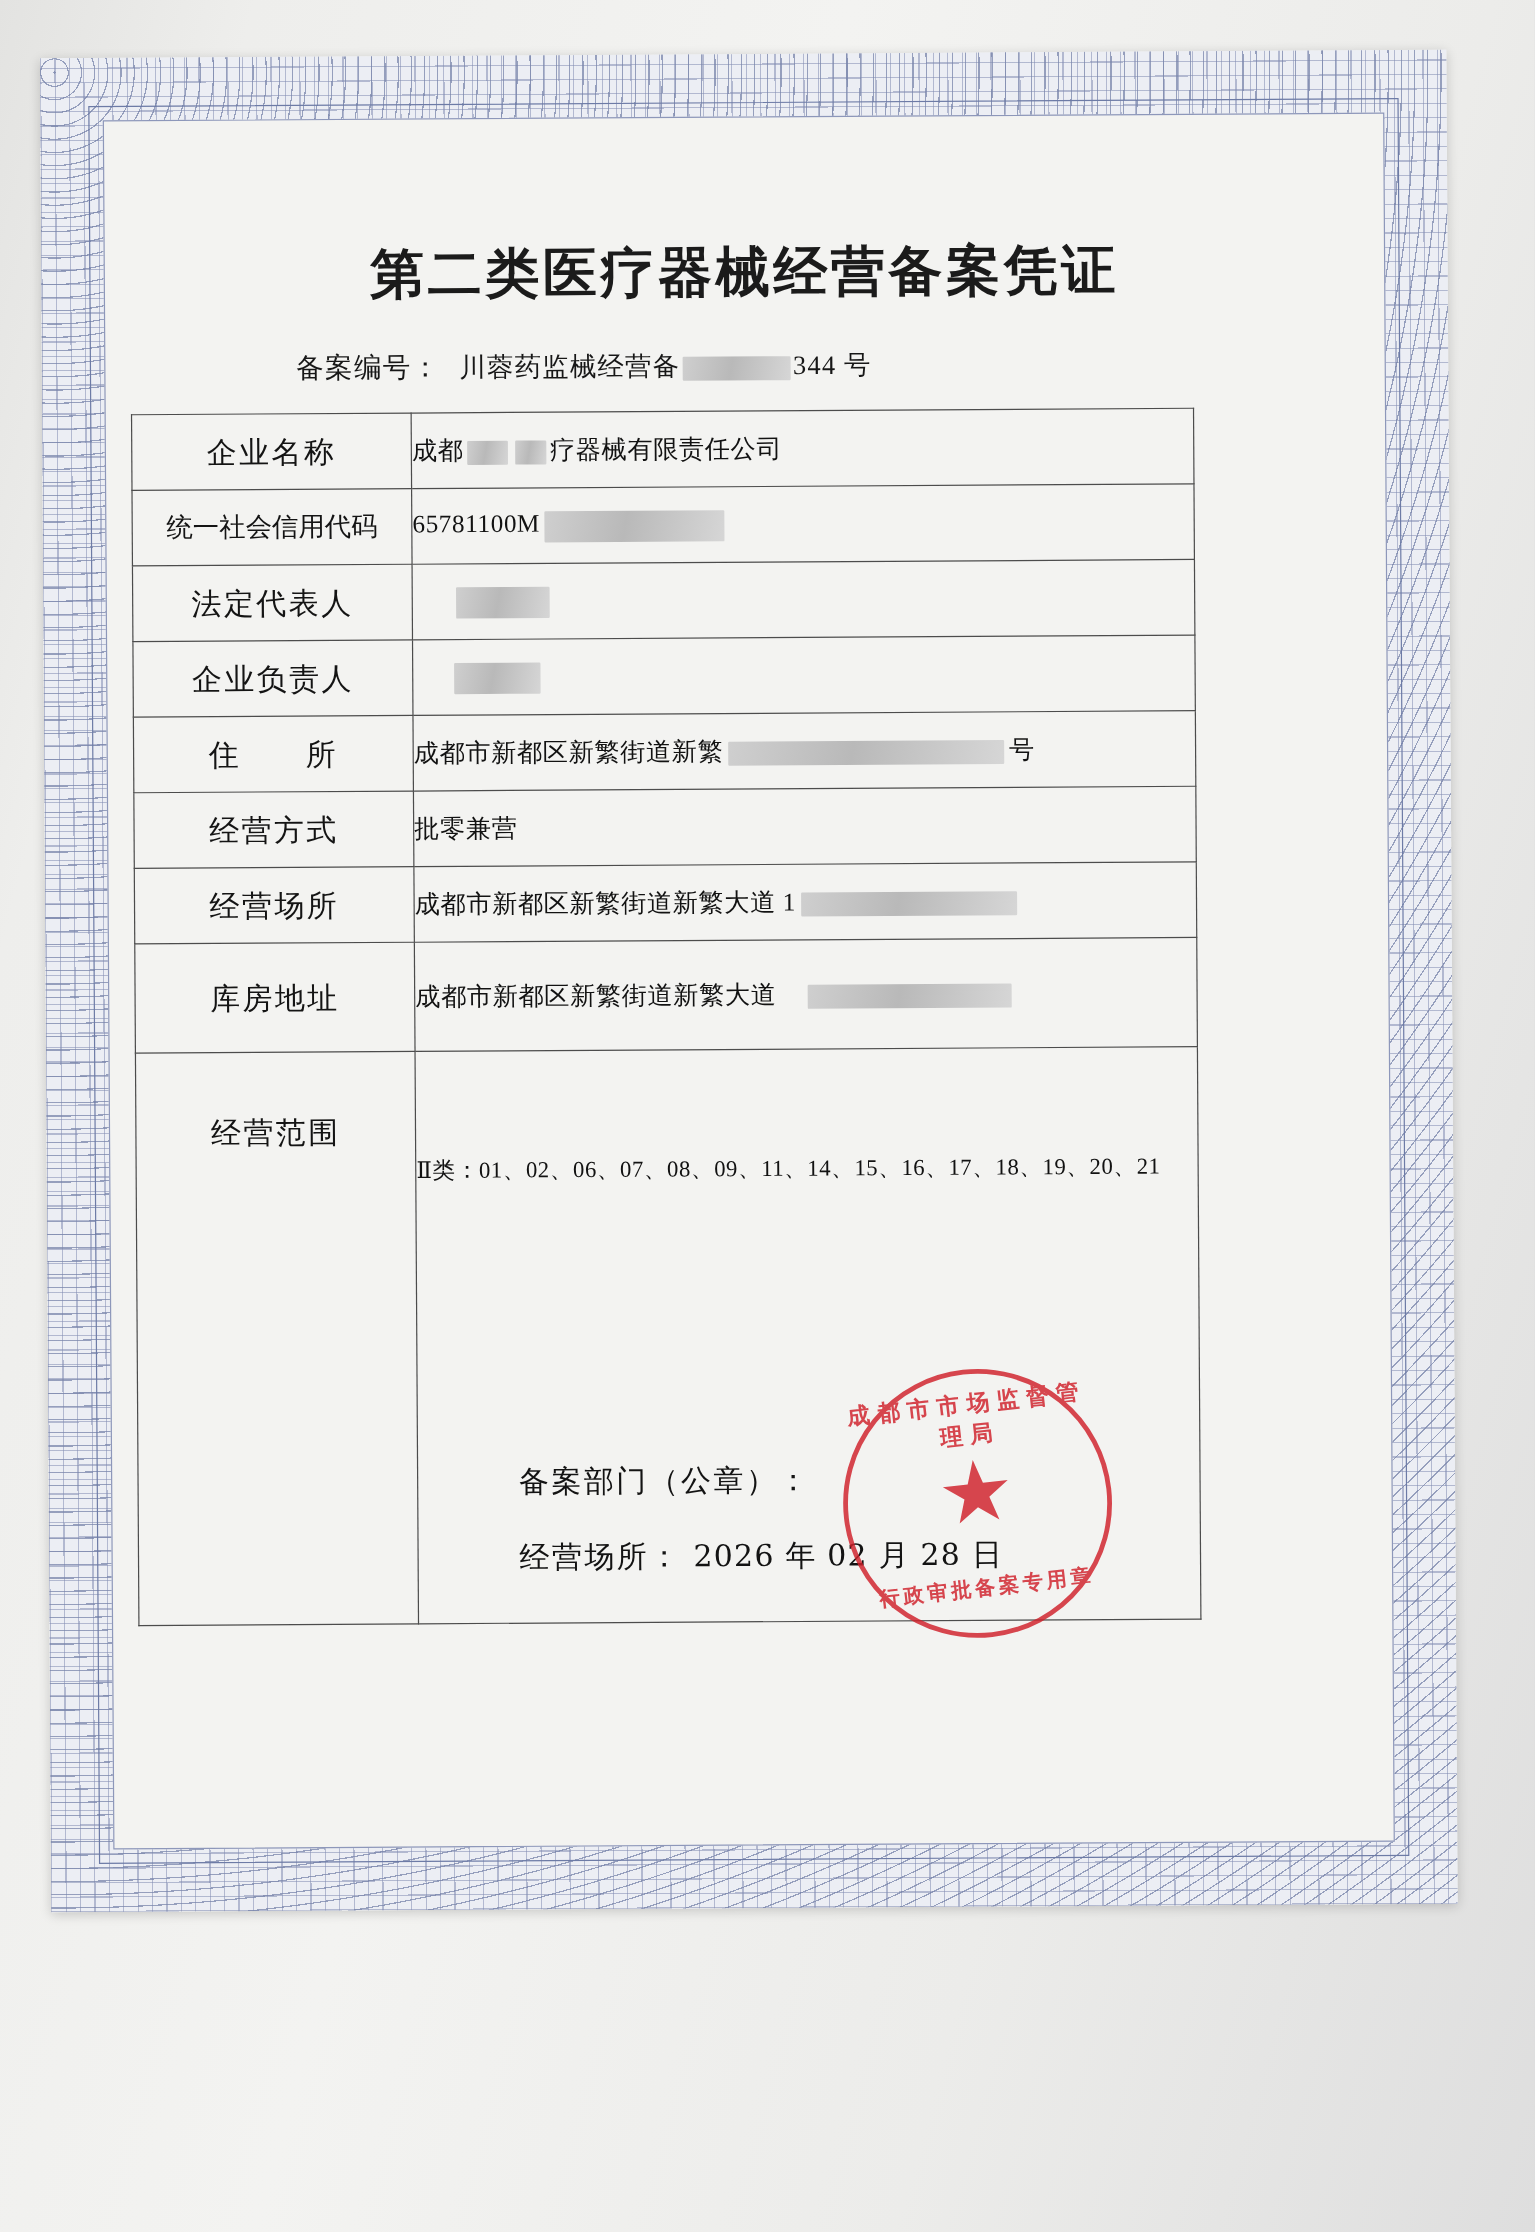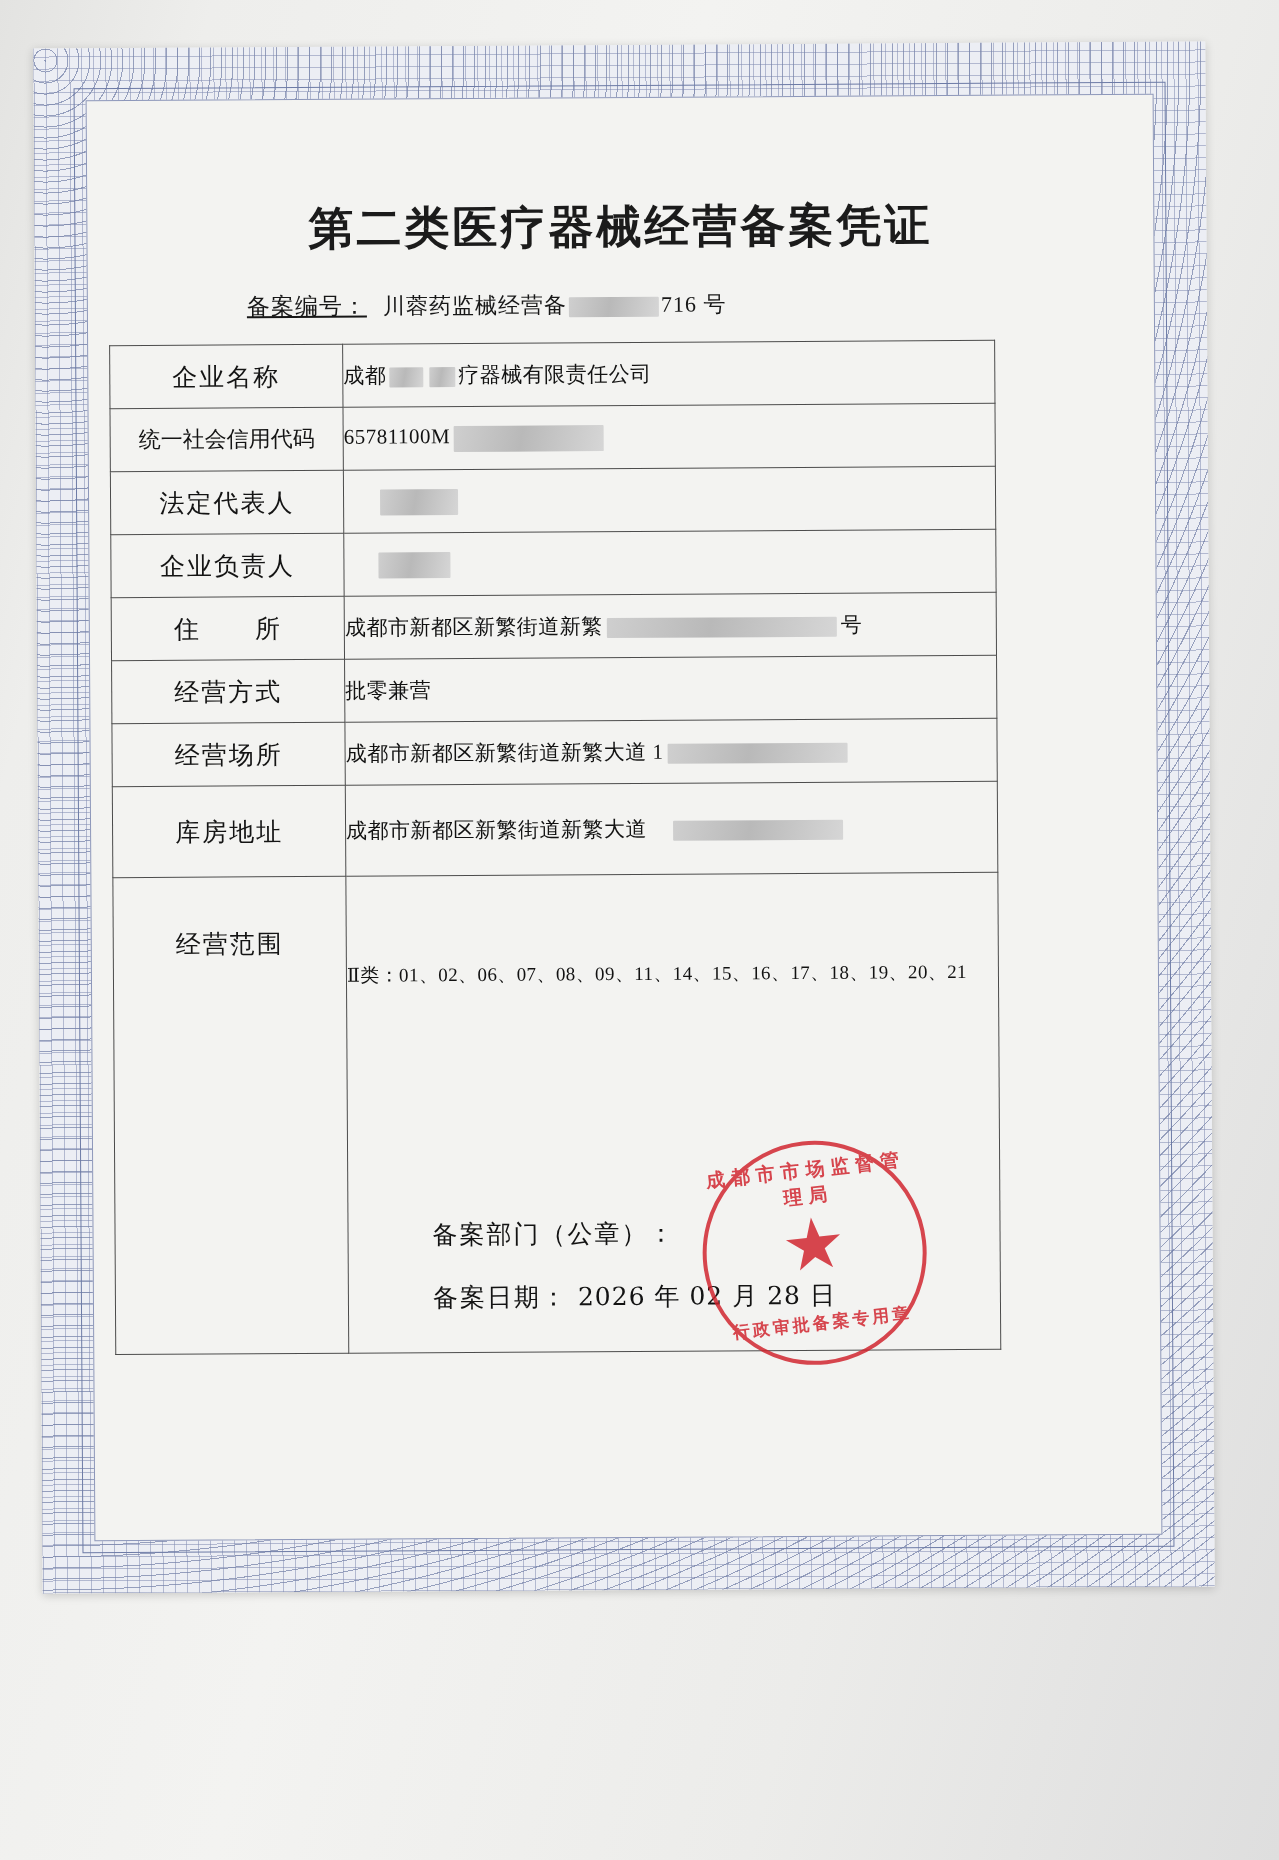--- a/index.html
+++ b/index.html
@@ -77,21 +77,21 @@
 
   .doc-no {
     position: absolute;
     top: 182px;
     left: 150px;
     font-size: 23px;
     color: #171717;
     letter-spacing: 1px;
     white-space: nowrap;
   }
-  .doc-no .label { margin-right: 16px; text-decoration: underline; }
+  .doc-no .label { margin-right: 16px; }
   .doc-no .val { font-size: 22px; }
 
   
   .redact {
     display: inline-block;
     vertical-align: middle;
     background: linear-gradient(100deg,#cfcfcf,#b9b9b9 45%,#d6d6d6 100%);
     border-radius: 1px;
     height: 20px;
   }
@@ -192,21 +192,21 @@
     <div class="border-outer"></div>
     <div class="border-inner-mask"></div>
     <div class="rule r1"></div>
     <div class="rule r2"></div>
 
     <div id="content">
 
       <div class="title">第二类医疗器械经营备案凭证</div>
 
       <div class="doc-no">
-        <span class="label">备案编号：</span><span class="val">川蓉药监械经营备</span><span class="redact" style="width:90px;margin:0 2px;"></span><span class="val">716 号</span>
+        <span class="label">备案编号：</span><span class="val">川蓉药监械经营备</span><span class="redact" style="width:90px;margin:0 2px;"></span><span class="val">344 号</span>
       </div>
 
       <table class="cert">
         <tbody>
           <tr class="tall">
             <td class="k">企业名称</td>
             <td class="v">
               <span class="line"><span>成都</span><span class="redact" style="width:34px;margin:0 3px;"></span><span class="redact" style="width:26px;margin:0 3px;"></span><span>疗器械有限责任公司</span></span>
             </td>
           </tr>
@@ -263,21 +263,21 @@
             <td class="v">
               <div class="scope-text">Ⅱ类：01、02、06、07、08、09、11、14、15、16、17、18、19、20、21</div>
             </td>
           </tr>
         </tbody>
       </table>
 
       <div class="footer">
         <div class="row">备案部门（公章）：</div>
         <div class="row">
-          <span>备案日期：</span>
+          <span>经营场所：</span>
           <span class="date-val">2026 年 02 月 28 日</span>
         </div>
       </div>
 
       <div class="seal">
         <div class="seal-top-text">成都市市场监督管理局</div>
         <div class="star">
             <span>★</span>
           </div>
         <div class="seal-bottom-text">行政审批备案专用章</div>

